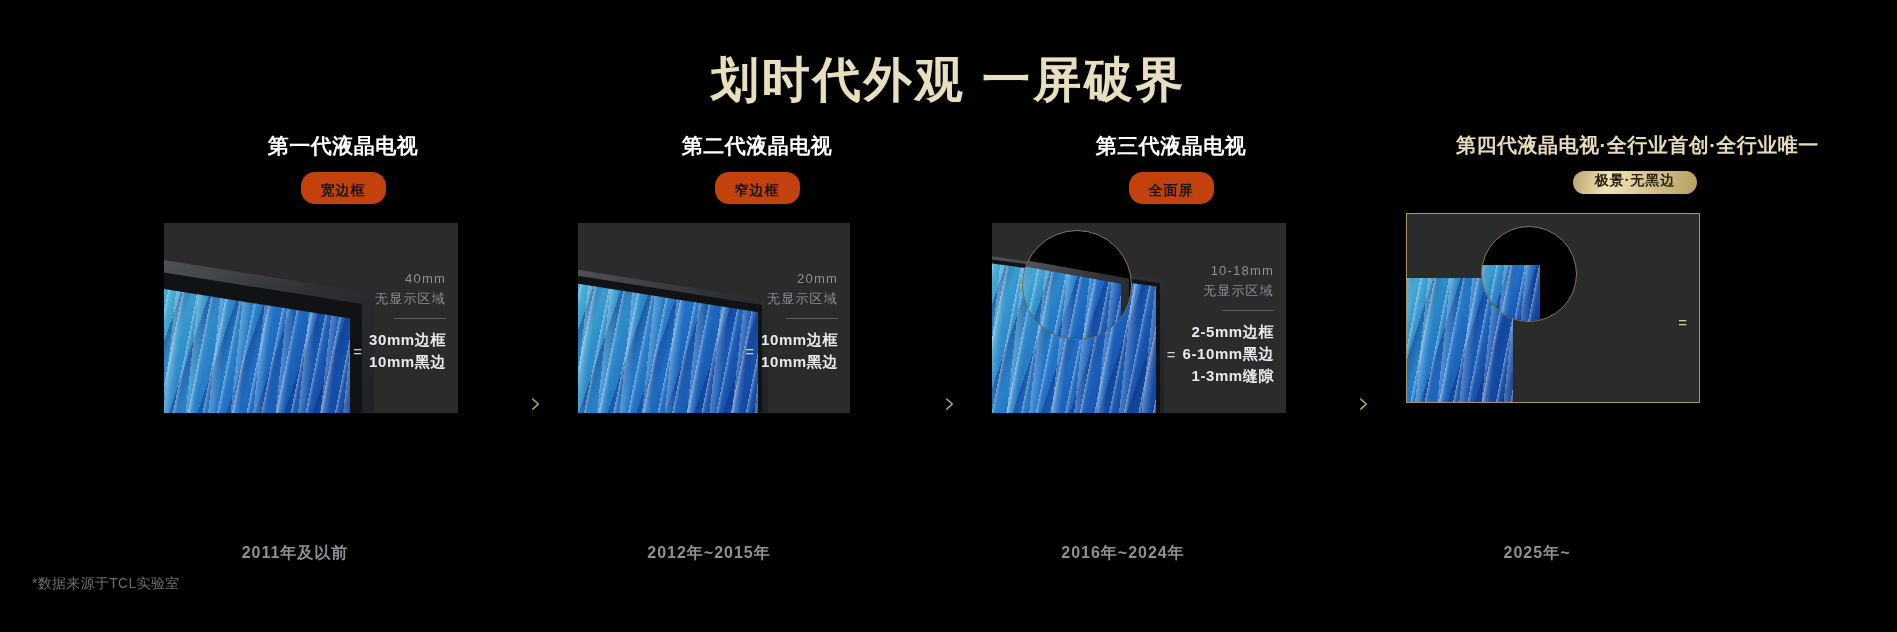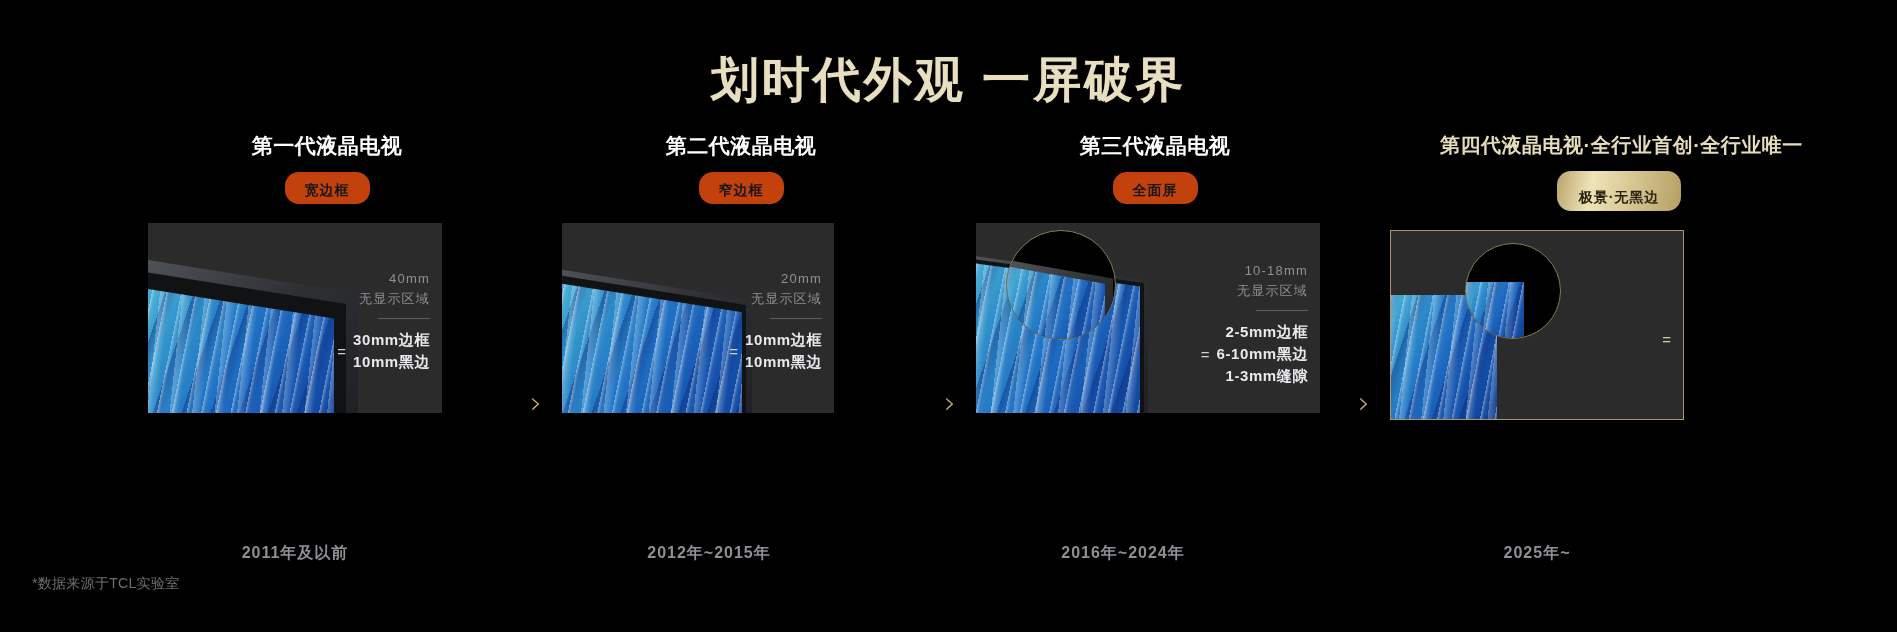--- a/index.html
+++ b/index.html
@@ -37,20 +37,21 @@
     top: 132px;
     left: 0;
     width: 1897px;
     height: 400px;
   }
 
   .column {
     position: absolute;
     top: 0;
     width: 358px;
+    margin-left: 16px;
   }
   .column.c0 { left: 148px; }
   .column.c1 { left: 562px; }
   .column.c2 { left: 976px; }
   .column.c3 { left: 1390px; }
 
   .col-head {
     text-align: center;
     font-size: 21px;
     font-weight: 700;
@@ -75,34 +76,34 @@
     font-size: 14px;
     font-weight: 700;
     letter-spacing: 1px;
     background: #c2410c;
     color: #171717;
     line-height: 1.1;
   }
   .badge.gold {
     background: linear-gradient(100deg,#b9a46b 0%,#efe4b8 28%,#d9c894 58%,#b59f62 100%);
     color: #2b2415;
-    padding: 19px 22px 6px;
+    padding: 2px 22px 6px;
   }
 
   
   .panel {
     position: relative;
     margin-top: 19px;
     height: 190px;
     background: #2b2b2b;
     overflow: hidden;
   }
   .column.c0 .panel { width: 294px; margin-left: 0; padding-left: 40px; }
   .column.c1 .panel { width: 272px; margin-left: 0; }
-  .column.c2 .panel { width: 344px; margin-left: 0; }
+  .column.c2 .panel { width: 294px; margin-left: 0; }
   .column.c3 .panel {
     width: 294px; margin-left: 0;
     border: 1px solid #a9966a;
     background: #2b2b2b;
   }
 
   
   .wave {
     position: absolute;
     background:

